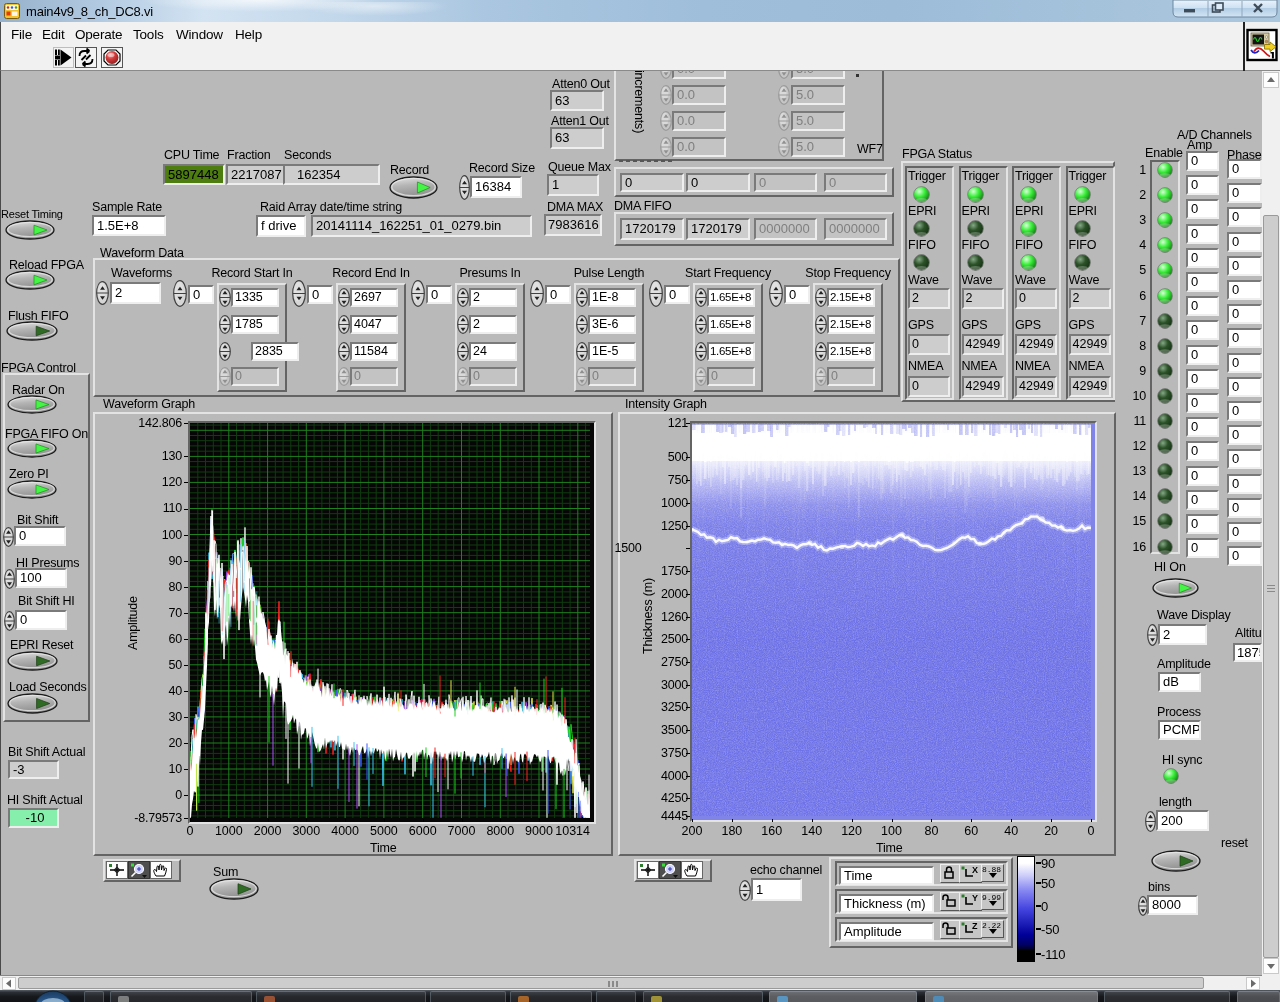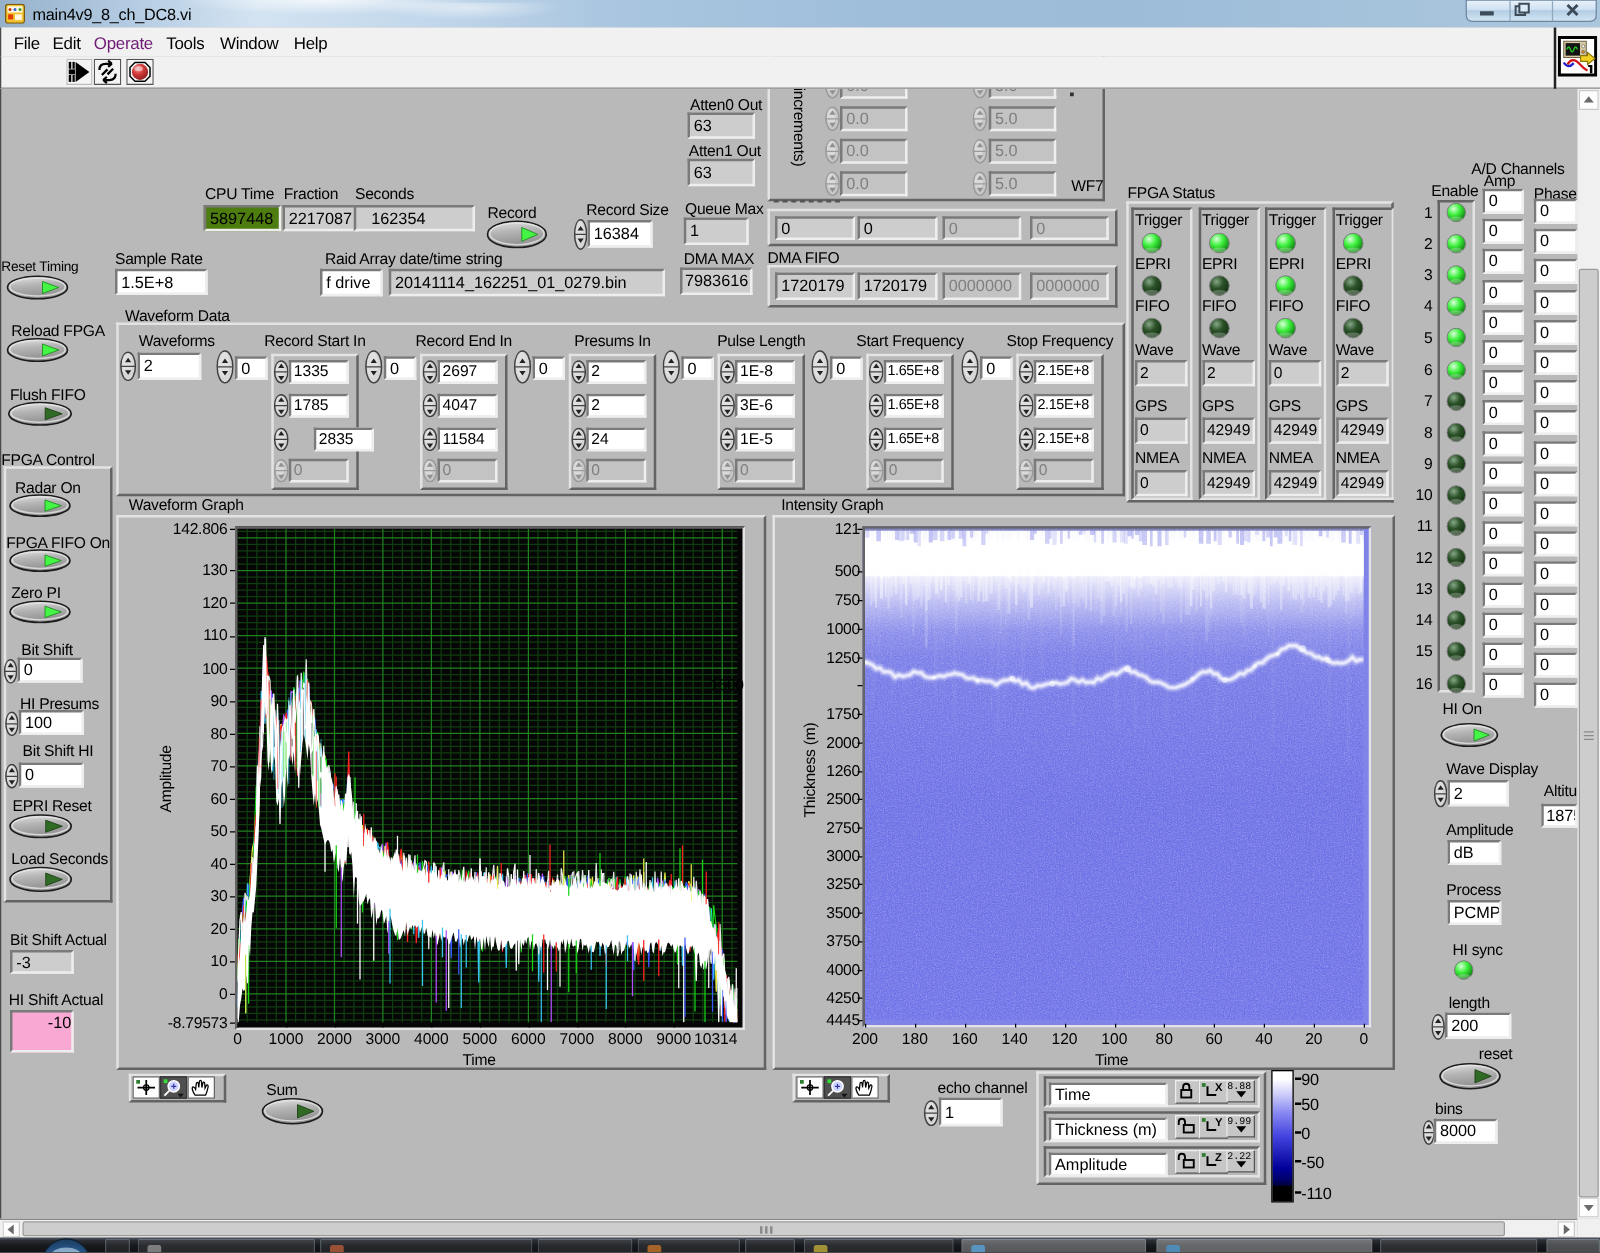--- a/index.html
+++ b/index.html
@@ -29,21 +29,21 @@
 <line x1="36" y1="1" x2="36" y2="17" stroke="#8fa8bd"></line>
         <line x1="70" y1="1" x2="70" y2="17" stroke="#8fa8bd"></line>
 <rect x="12" y="9" width="11" height="3.4" fill="#3e4c59"></rect>
 <rect x="40.5" y="5" width="7.5" height="7" fill="none" stroke="#3e4c59" stroke-width="1.6"></rect>
 <rect x="43.5" y="3" width="7.5" height="7" fill="#dcebf7" stroke="#3e4c59" stroke-width="1.6"></rect>
 <path d="M82 4 L90 12 M90 4 L82 12" stroke="#3e4c59" stroke-width="2.4"></path>
 </svg>
 <div style="position:absolute;left:0;top:22px;width:1280px;height:23px;background:#f1f1f1;border-left:1px solid #4a4a4a;box-sizing:border-box;"></div>
 <div style="position:absolute;left:11px;top:27px;font-size:13.5px;line-height:15.5px;color:#000;white-space:nowrap;letter-spacing:-0.2px;">File</div>
 <div style="position:absolute;left:42px;top:27px;font-size:13.5px;line-height:15.5px;color:#000;white-space:nowrap;letter-spacing:-0.2px;">Edit</div>
-<div style="position:absolute;left:75px;top:27px;font-size:13.5px;line-height:15.5px;color:#701a75;white-space:nowrap;letter-spacing:-0.2px;">Operate</div>
+<div style="position:absolute;left:75px;top:27px;font-size:13.5px;line-height:15.5px;color:#000000;white-space:nowrap;letter-spacing:-0.2px;">Operate</div>
 <div style="position:absolute;left:133px;top:27px;font-size:13.5px;line-height:15.5px;color:#000;white-space:nowrap;letter-spacing:-0.2px;">Tools</div>
 <div style="position:absolute;left:176px;top:27px;font-size:13.5px;line-height:15.5px;color:#000;white-space:nowrap;letter-spacing:-0.2px;">Window</div>
 <div style="position:absolute;left:235px;top:27px;font-size:13.5px;line-height:15.5px;color:#000;white-space:nowrap;letter-spacing:-0.2px;">Help</div>
 <div style="position:absolute;left:0;top:45px;width:1280px;height:26px;background:#f1f1f1;border-left:1px solid #4a4a4a;border-bottom:1px solid #8a8a8a;box-sizing:border-box;"></div>
 <svg style="position:absolute;left:53px;top:47px" width="21" height="21" viewBox="0 0 21 21">
 <rect x="0.5" y="0.5" width="20" height="20" fill="#f4f4f4" stroke="#bdbdbd"></rect>
 <path d="M7.5 2.5 L7.5 18.5 L18.5 10.5 Z" fill="#000"></path>
 <rect x="2" y="2.5" width="2" height="5.5" fill="#000"></rect>
         <rect x="5" y="2.5" width="1.8" height="5.5" fill="#000"></rect>
 <rect x="2" y="13" width="2" height="5.5" fill="#000"></rect>
@@ -662,21 +662,21 @@
 </svg>
 <div style="position:absolute;left:1159px;top:795px;font-size:12.5px;line-height:14.5px;color:#000;white-space:nowrap;letter-spacing:-0.2px;">length</div>
 <svg style="position:absolute;left:1145px;top:811px" width="11" height="21" viewBox="0 0 11 21">
 <ellipse cx="5.5" cy="10.5" rx="4.8" ry="9.8" fill="#d6d6d6" stroke="#404040" stroke-width="1.2"></ellipse>
 <ellipse cx="4.5" cy="8.5" rx="3.0" ry="7.0" fill="#e6e6e6" opacity="0.6"></ellipse>
 <line x1="1" y1="10.5" x2="10" y2="10.5" stroke="#404040" stroke-width="1"></line>
 <path d="M 3.0 7.3 L 8.0 7.3 L 5.5 3.7 Z" fill="#222"></path>
 <path d="M 3.0 13.7 L 8.0 13.7 L 5.5 17.3 Z" fill="#222"></path>
 </svg>
 <div style="position:absolute;left:1156px;top:810px;width:53px;height:21px;background:#ffffff;border-top:2px solid #7a7a7a;border-left:2px solid #7a7a7a;border-bottom:2px solid #eeeeee;border-right:2px solid #eeeeee;box-sizing:border-box;color:#000;font-size:13px;line-height:17px;padding-left:3px;text-align:left;white-space:nowrap;overflow:hidden;letter-spacing:0px;">200</div>
-<div style="position:absolute;left:1183px;top:836px;font-size:12.5px;line-height:14.5px;color:#000;white-space:nowrap;letter-spacing:-0.2px;">reset</div>
+<div style="position:absolute;left:1221px;top:836px;font-size:12.5px;line-height:14.5px;color:#000;white-space:nowrap;letter-spacing:-0.2px;">reset</div>
 <svg style="position:absolute;left:1151px;top:850px" width="50" height="22" viewBox="0 0 50 22">
 <defs>
         <linearGradient id="ob1151_850" x1="0" y1="0" x2="0.25" y2="1">
 <stop offset="0" stop-color="#e8e8e8"></stop>
           <stop offset="0.45" stop-color="#b5b5b5"></stop>
           <stop offset="1" stop-color="#8f8f8f"></stop>
         </linearGradient>
       </defs>
 <ellipse cx="25.0" cy="11.0" rx="24.0" ry="10.0" fill="url(#ob1151_850)" stroke="#1c1c1c" stroke-width="1.3"></ellipse>
 <ellipse cx="25.0" cy="10.5" rx="22.2" ry="8.2" fill="none" stroke="#e6e6e6" stroke-width="1.2" opacity="0.8"></ellipse>
@@ -820,21 +820,21 @@
           <stop offset="1" stop-color="#8f8f8f"></stop>
         </linearGradient>
       </defs>
 <ellipse cx="25.5" cy="10.5" rx="24.5" ry="9.5" fill="url(#ob7_693)" stroke="#1c1c1c" stroke-width="1.3"></ellipse>
 <ellipse cx="25.5" cy="10.0" rx="22.7" ry="7.7" fill="none" stroke="#e6e6e6" stroke-width="1.2" opacity="0.8"></ellipse>
 <path d="M 29.58 5.46 L 29.58 15.54 L 42.839999999999996 10.5 Z" fill="#2f6b24" stroke="#1c3d15" stroke-width="0.7"></path>
 </svg>
 <div style="position:absolute;left:8px;top:745px;font-size:12.5px;line-height:14.5px;color:#000;white-space:nowrap;letter-spacing:-0.2px;">Bit Shift Actual</div>
 <div style="position:absolute;left:8px;top:760px;width:51px;height:19px;background:#cdcdcd;border-top:2px solid #7a7a7a;border-left:2px solid #7a7a7a;border-bottom:2px solid #eeeeee;border-right:2px solid #eeeeee;box-sizing:border-box;color:#000;font-size:13px;line-height:15px;padding-left:3px;text-align:left;white-space:nowrap;overflow:hidden;letter-spacing:0px;">-3</div>
 <div style="position:absolute;left:7px;top:793px;font-size:12.5px;line-height:14.5px;color:#000;white-space:nowrap;letter-spacing:-0.2px;">HI Shift Actual</div>
-<div style="position:absolute;left:8px;top:808px;width:51px;height:34px;background:#f9a8d4;border-top:2px solid #7a7a7a;border-left:2px solid #7a7a7a;border-bottom:2px solid #eeeeee;border-right:2px solid #eeeeee;box-sizing:border-box;color:#000;font-size:13px;line-height:15px;padding-left:3px;text-align:right;white-space:nowrap;overflow:hidden;letter-spacing:0px;">-10</div>
+<div style="position:absolute;left:8px;top:808px;width:51px;height:20px;background:#86efac;border-top:2px solid #7a7a7a;border-left:2px solid #7a7a7a;border-bottom:2px solid #eeeeee;border-right:2px solid #eeeeee;box-sizing:border-box;color:#000;font-size:13px;line-height:15px;padding-left:3px;text-align:center;white-space:nowrap;overflow:hidden;letter-spacing:0px;">-10</div>
 <div style="position:absolute;left:100px;top:246px;font-size:12.5px;line-height:14.5px;color:#000;white-space:nowrap;letter-spacing:-0.2px;">Waveform Data</div>
 <div style="position:absolute;left:93px;top:258px;width:807px;height:139px;background:transparent;border-top:2px solid #e3e3e3;border-left:2px solid #e3e3e3;border-bottom:2px solid #646464;border-right:2px solid #646464;box-sizing:border-box;"></div>
 <div style="position:absolute;left:111px;top:266px;font-size:12.5px;line-height:14.5px;color:#000;white-space:nowrap;letter-spacing:-0.2px;">Waveforms</div>
 <svg style="position:absolute;left:96px;top:281px" width="13" height="24" viewBox="0 0 13 24">
 <ellipse cx="6.5" cy="12.0" rx="5.8" ry="11.3" fill="#d6d6d6" stroke="#404040" stroke-width="1.2"></ellipse>
 <ellipse cx="5.5" cy="10.0" rx="4.0" ry="8.5" fill="#e6e6e6" opacity="0.6"></ellipse>
 <line x1="1" y1="12.0" x2="12" y2="12.0" stroke="#404040" stroke-width="1"></line>
 <path d="M 4.0 8.8 L 9.0 8.8 L 6.5 5.2 Z" fill="#222"></path>
 <path d="M 4.0 15.2 L 9.0 15.2 L 6.5 18.8 Z" fill="#222"></path>
 </svg>
@@ -1311,21 +1311,21 @@
 <div style="position:absolute;left:568px;top:416.0px;width:120px;text-align:right;font-size:12.5px;line-height:14.5px;color:#000;white-space:nowrap;letter-spacing:-0.2px;">121</div>
 <div style="position:absolute;left:686px;top:423.0px;width:4px;height:1px;background:#000;"></div>
 <div style="position:absolute;left:568px;top:450.44657724329323px;width:120px;text-align:right;font-size:12.5px;line-height:14.5px;color:#000;white-space:nowrap;letter-spacing:-0.2px;">500</div>
 <div style="position:absolute;left:686px;top:457.4px;width:4px;height:1px;background:#000;"></div>
 <div style="position:absolute;left:568px;top:473.1685938945421px;width:120px;text-align:right;font-size:12.5px;line-height:14.5px;color:#000;white-space:nowrap;letter-spacing:-0.2px;">750</div>
 <div style="position:absolute;left:686px;top:480.2px;width:4px;height:1px;background:#000;"></div>
 <div style="position:absolute;left:568px;top:495.89061054579093px;width:120px;text-align:right;font-size:12.5px;line-height:14.5px;color:#000;white-space:nowrap;letter-spacing:-0.2px;">1000</div>
 <div style="position:absolute;left:686px;top:502.9px;width:4px;height:1px;background:#000;"></div>
 <div style="position:absolute;left:568px;top:518.6126271970397px;width:120px;text-align:right;font-size:12.5px;line-height:14.5px;color:#000;white-space:nowrap;letter-spacing:-0.2px;">1250</div>
 <div style="position:absolute;left:686px;top:525.6px;width:4px;height:1px;background:#000;"></div>
-<div style="position:absolute;left:568px;top:541.3346438482886px;width:120px;text-align:left;font-size:12.5px;line-height:14.5px;color:#000;white-space:nowrap;letter-spacing:-0.2px;">1500</div>
+<div style="position:absolute;left:568px;top:541.3346438482886px;width:120px;text-align:center;font-size:12.5px;line-height:14.5px;color:#000;white-space:nowrap;letter-spacing:-0.2px;">1500</div>
 <div style="position:absolute;left:686px;top:548.3px;width:4px;height:1px;background:#000;"></div>
 <div style="position:absolute;left:568px;top:564.0566604995374px;width:120px;text-align:right;font-size:12.5px;line-height:14.5px;color:#000;white-space:nowrap;letter-spacing:-0.2px;">1750</div>
 <div style="position:absolute;left:686px;top:571.1px;width:4px;height:1px;background:#000;"></div>
 <div style="position:absolute;left:568px;top:586.7786771507863px;width:120px;text-align:right;font-size:12.5px;line-height:14.5px;color:#000;white-space:nowrap;letter-spacing:-0.2px;">2000</div>
 <div style="position:absolute;left:686px;top:593.8px;width:4px;height:1px;background:#000;"></div>
 <div style="position:absolute;left:568px;top:609.5006938020351px;width:120px;text-align:right;font-size:12.5px;line-height:14.5px;color:#000;white-space:nowrap;letter-spacing:-0.2px;">1260</div>
 <div style="position:absolute;left:686px;top:616.5px;width:4px;height:1px;background:#000;"></div>
 <div style="position:absolute;left:568px;top:632.222710453284px;width:120px;text-align:right;font-size:12.5px;line-height:14.5px;color:#000;white-space:nowrap;letter-spacing:-0.2px;">2500</div>
 <div style="position:absolute;left:686px;top:639.2px;width:4px;height:1px;background:#000;"></div>
 <div style="position:absolute;left:568px;top:654.9447271045328px;width:120px;text-align:right;font-size:12.5px;line-height:14.5px;color:#000;white-space:nowrap;letter-spacing:-0.2px;">2750</div>

